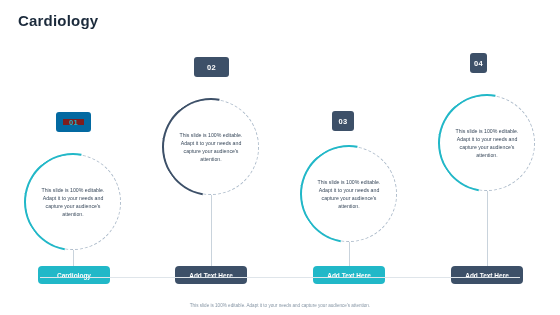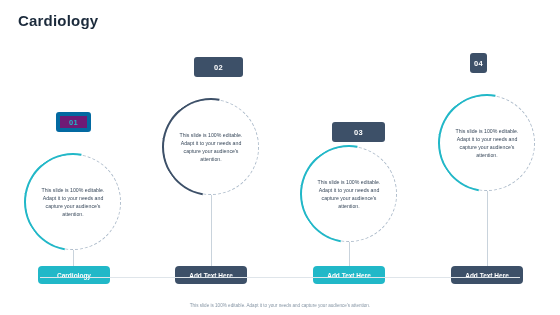--- a/index.html
+++ b/index.html
@@ -77,21 +77,21 @@
     box-sizing: border-box;
     border-radius: 3px;
     display: flex;
     align-items: center;
     justify-content: center;
     color: #ffffff;
     font-size: 7.5px;
     font-weight: bold;
     letter-spacing: 0.3px;
   }
-  .num-badge.teal { background: #701a75; color: #21b8c8; border: 4px solid #0369a1; }
+  .num-badge.teal { background: #7f1d1d; color: #21b8c8; border: 7px solid #0369a1; }
   .num-badge.navy { background: #3d5068; color: #ffffff; }
 
   .pill {
     position: absolute;
     box-sizing: border-box;
     height: 18px;
     border-radius: 4px;
     display: flex;
     align-items: center;
     justify-content: center;
@@ -144,34 +144,34 @@
     </div>
 
     <div>
       <div class="vline" style="left:211px; top:152px; height:90px;"></div>
 
       <div class="body-circle" style="left:163px; top:65px; width:96px; height:96px;">
         <div class="body-text">This slide is 100% editable. Adapt it to your needs and capture your audience's attention.</div>
       </div>
       <div class="arc navy" style="left:162px; top:64px; width:98px; height:98px;"></div>
 
-      <div class="num-badge navy" style="left:194px; top:23px; width:49px; height:20px;">02</div>
+      <div class="num-badge navy" style="left:194px; top:23px; width:35px; height:20px;">02</div>
 
       <div class="pill navy" style="left:175px; top:232px; width:72px;">Add Text Here</div>
     </div>
 
     <div>
       <div class="vline" style="left:349px; top:198px; height:44px;"></div>
 
       <div class="body-circle" style="left:301px; top:112px; width:96px; height:96px;">
         <div class="body-text">This slide is 100% editable. Adapt it to your needs and capture your audience's attention.</div>
       </div>
       <div class="arc teal" style="left:300px; top:111px; width:98px; height:98px;"></div>
 
-      <div class="num-badge navy" style="left:332px; top:88px; width:53px; height:20px;">03</div>
+      <div class="num-badge navy" style="left:332px; top:77px; width:22px; height:20px;">03</div>
 
       <div class="pill teal" style="left:313px; top:232px; width:72px;">Add Text Here</div>
     </div>
 
     <div>
       <div class="vline" style="left:487px; top:148px; height:94px;"></div>
 
       <div class="body-circle" style="left:439px; top:61px; width:96px; height:96px;">
         <div class="body-text">This slide is 100% editable. Adapt it to your needs and capture your audience's attention.</div>
       </div>

